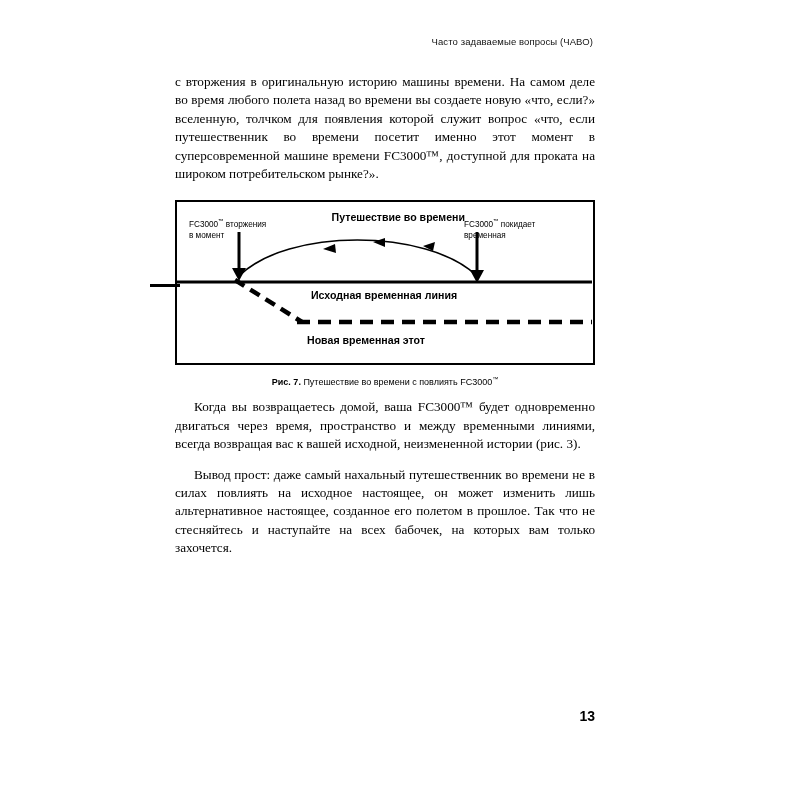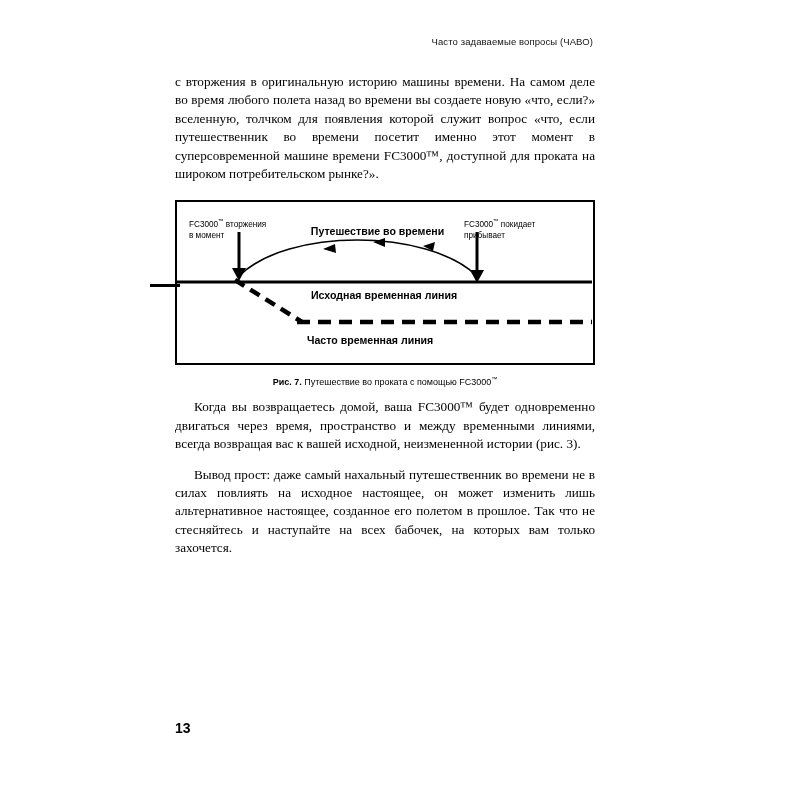--- a/index.html
+++ b/index.html
@@ -82,24 +82,24 @@
     line-height: 10.5px;
     color: #000;
   }
   .fig-label .tm {
     font-size: 5.4px;
     vertical-align: super;
   }
   .lbl-arrive { left: 12px; top: 14px; width: 92px; }
   .lbl-leave  { left: 287px; top: 14px; width: 110px; }
   .lbl-title {
-    left: 113px; top: 24px; width: 175px;
+    left: 113px; top: 10px; width: 175px;
     font-weight: bold;
     font-size: 10.6px;
-    text-align: center;
+    text-align: right;
   }
   .lbl-orig {
     left: 134px; top: 88px; width: 200px;
     font-weight: bold;
     font-size: 10.6px;
   }
   .lbl-new {
     left: 130px; top: 133px; width: 200px;
     font-weight: bold;
     font-size: 10.6px;
@@ -112,25 +112,25 @@
     color: #000;
   }
   .fig-caption b { font-weight: bold; }
   .fig-caption .tm { font-size: 6px; vertical-align: super; }
   .after-figure { margin-top: 20px; }
   .page-number {
     position: absolute;
     left: 0;
     top: 672px;
     width: 420px;
+    text-align: right;
     font-family: "Liberation Sans", sans-serif;
     font-weight: bold;
     font-size: 14px;
     color: #000;
-    margin-top: 12px;
   }
   svg { display: block; }
 </style>
 </head>
 <body>
 
 <div class="page">
   <div class="page-inner">
 
     <div class="running-head">Часто задаваемые вопросы (ЧАВО)</div>
@@ -163,32 +163,32 @@
           <polygon points="55,66 69,66 62,79" fill="#000"></polygon>
         </svg>
 
         <div class="fig-label lbl-arrive">
           <span>FC3000</span><span class="tm">™</span><span> вторжения</span><br>
           <span>в момент</span>
         </div>
 
         <div class="fig-label lbl-leave">
           <span>FC3000</span><span class="tm">™</span><span> покидает</span><br>
-          <span>прибывает</span>
+          <span>временная</span>
         </div>
 
         <div class="fig-label lbl-title">Путешествие во времени</div>
 
         <div class="fig-label lbl-orig">Исходная временная линия</div>
 
-        <div class="fig-label lbl-new">Часто временная линия</div>
+        <div class="fig-label lbl-new">Новая временная этот</div>
       </div>
 
       <div class="fig-caption">
-        <b>Рис. 7.</b><span> Путешествие во проката с помощью FC3000</span><span class="tm">™</span>
+        <b>Рис. 7.</b><span> Путешествие во времени с повлиять FC3000</span><span class="tm">™</span>
       </div>
     </div>
 
     <p class="body-text indent after-figure">Когда вы возвращаетесь домой, ваша FC3000™ будет одновременно двигаться через время, пространство и между временными линиями, всегда возвращая вас к вашей исходной, неизмененной истории (рис. 3).</p>
 
     <p class="body-text indent">Вывод прост: даже самый нахальный путешественник во времени не в силах повлиять на исходное настоящее, он может изменить лишь альтернативное настоящее, созданное его полетом в прошлое. Так что не стесняйтесь и наступайте на всех бабочек, на которых вам только захочется.</p>
 
     <div class="page-number">13</div>
   </div>
 </div>

